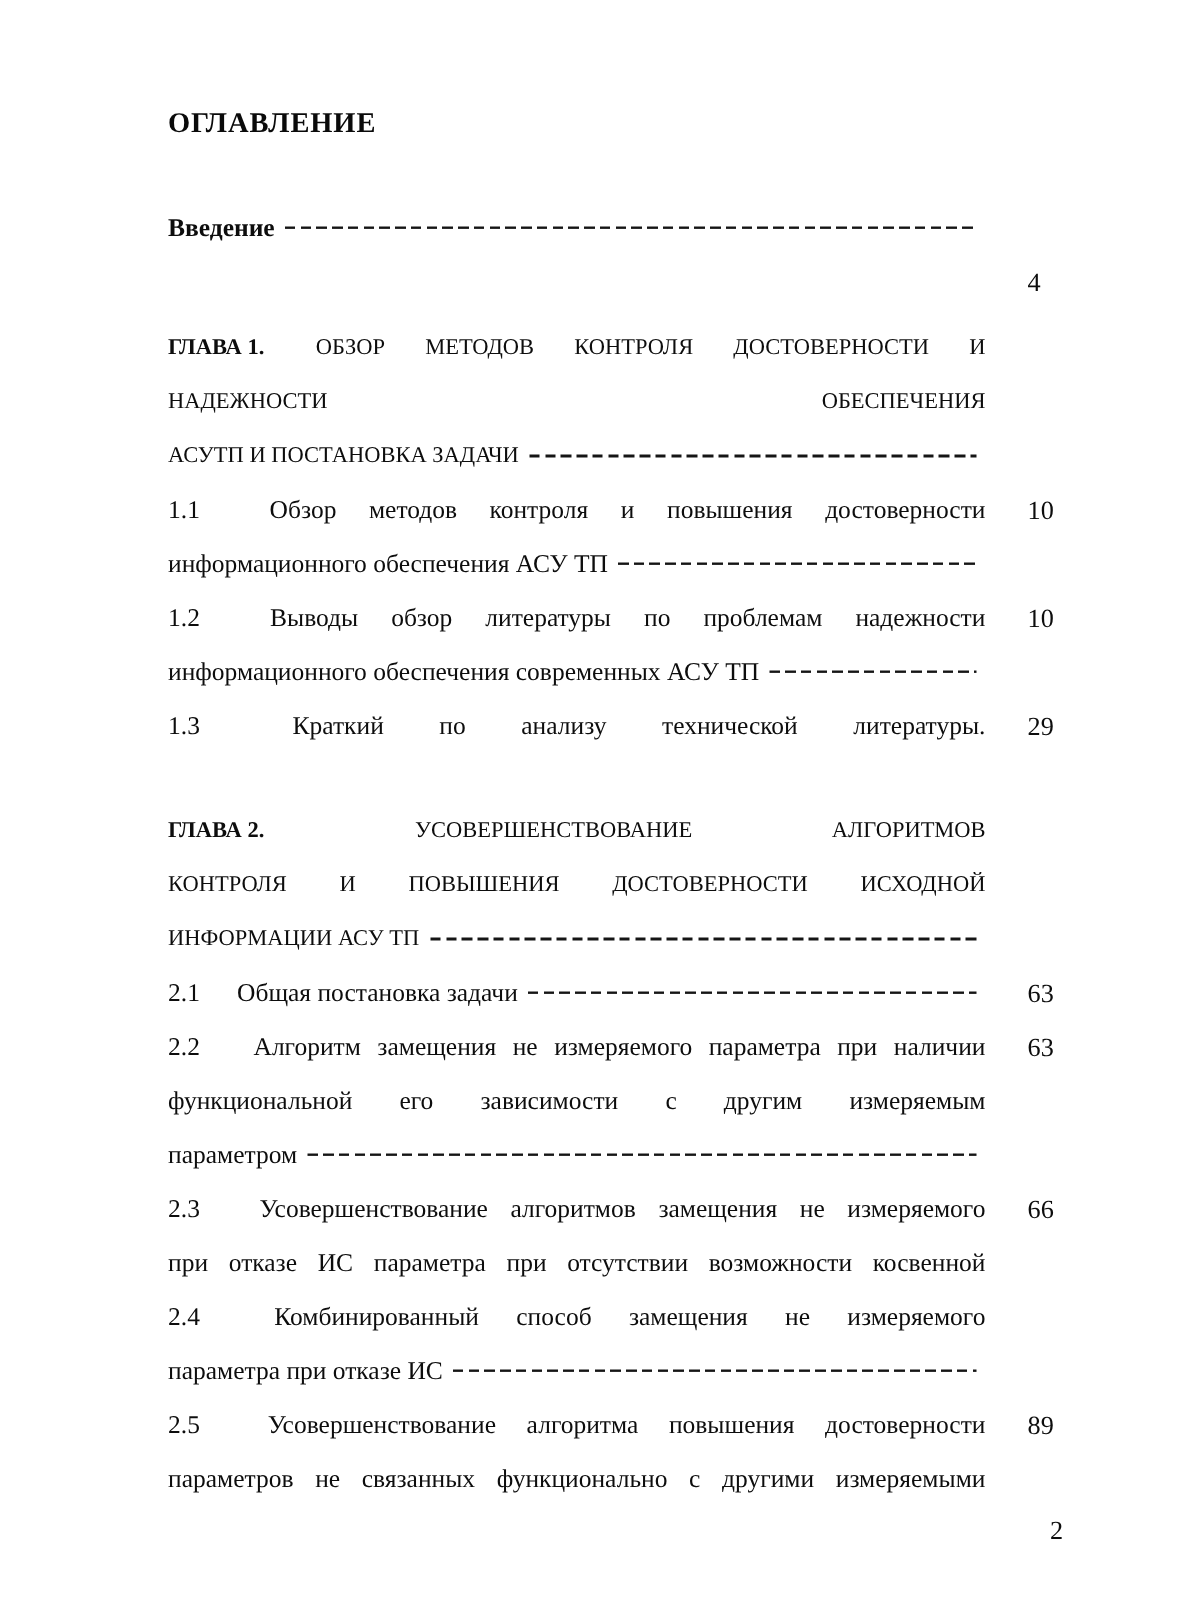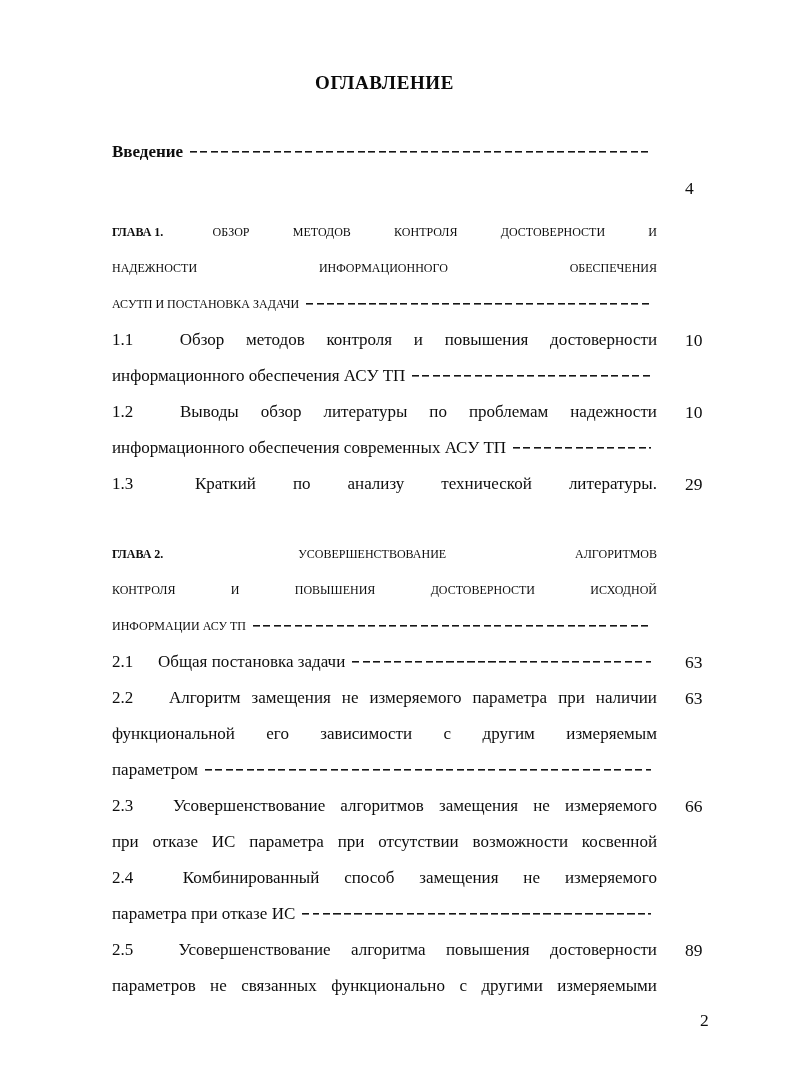--- a/index.html
+++ b/index.html
@@ -22,21 +22,21 @@
   }
   .content {
     position: absolute;
     left: 112px;
     top: 0;
     width: 590px;
   }
 
   
   .doc-title {
-    text-align: center;
+    text-align: left;
     font-weight: bold;
     font-size: 19px;
     letter-spacing: 0.6px;
     margin-top: 72px;
     width: 545px;
     color: #0a0a0a;
   }
 
   
   .entry {
@@ -88,21 +88,21 @@
     position: absolute;
     left: 573px;
     width: 40px;
     text-align: left;
     font-size: 17.5px;
     line-height: 36px;
   }
   .tailwrap { position: relative; }
 
   
-  .chapter .line { font-size: 12px; }
+  .chapter .line { font-size: 15px; }
   .chapter b { font-weight: bold; }
 
   
   .strong-entry .line { font-weight: bold; }
 
   
   .secno {
     display: inline-block;
     width: 46px;
     font-weight: normal;
@@ -146,21 +146,20 @@
             <div class="line justify">
               <b>ГЛАВА 1.&nbsp;&nbsp;</b>
               <span class="w">ОБЗОР</span>
               <span class="w">МЕТОДОВ</span>
               <span class="w">КОНТРОЛЯ</span>
               <span class="w">ДОСТОВЕРНОСТИ</span>
               <span class="w">И</span>
             </div>
             <div class="line justify">
               <span class="w">НАДЕЖНОСТИ</span>
-              <span class="w">ИНФОРМАЦИОННОГО</span>
               <span class="w">ОБЕСПЕЧЕНИЯ</span>
             </div>
             <div class="tailwrap">
               <div class="line tail">
                 <span>АСУТП И ПОСТАНОВКА ЗАДАЧИ</span>
                 <span class="leader"></span>
               </div>
               <span class="pageno">10</span>
             </div>
           </div>

